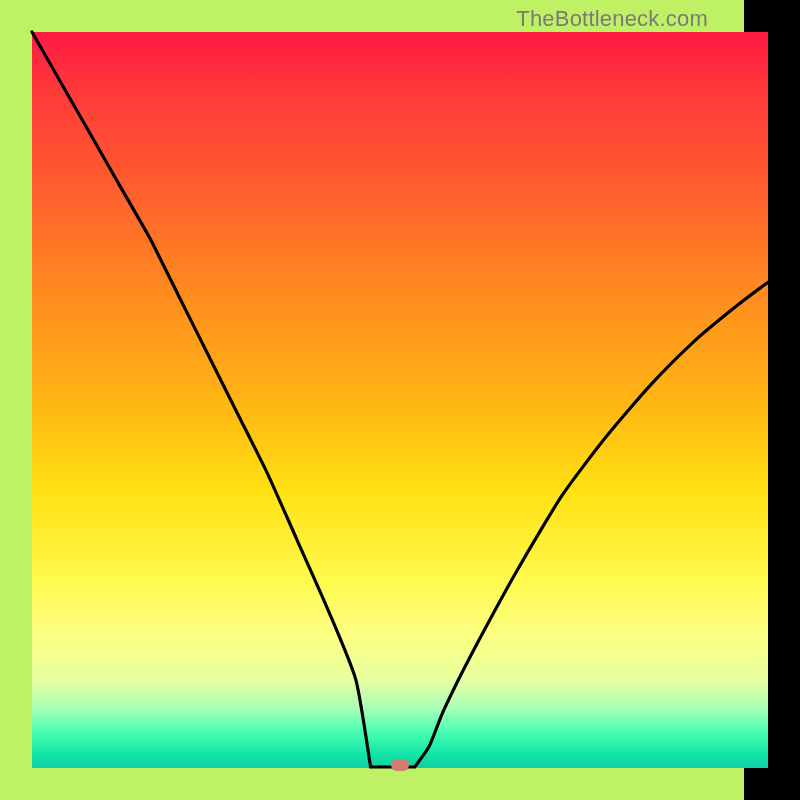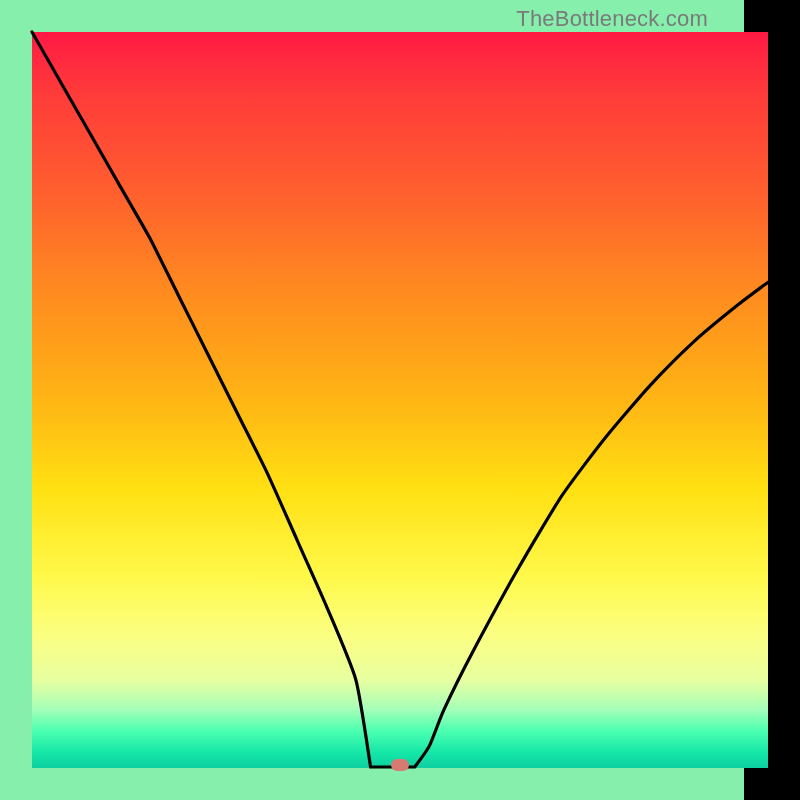--- a/index.html
+++ b/index.html
@@ -8,21 +8,21 @@
     background: #000;
     width: 800px;
     height: 800px;
     overflow: hidden;
     font-family: Arial, Helvetica, sans-serif;
   }
   .frame {
     position: relative;
     width: 744px;
     height: 800px;
-    background: #86efac;
+    background: #bef264;
   }
   .plot-area {
     position: absolute;
     left: 32px;
     top: 32px;
     width: 736px;
     height: 736px;
     background: linear-gradient(to bottom,
       #ff1a44 0%,
       #ff3a3a 8%,

